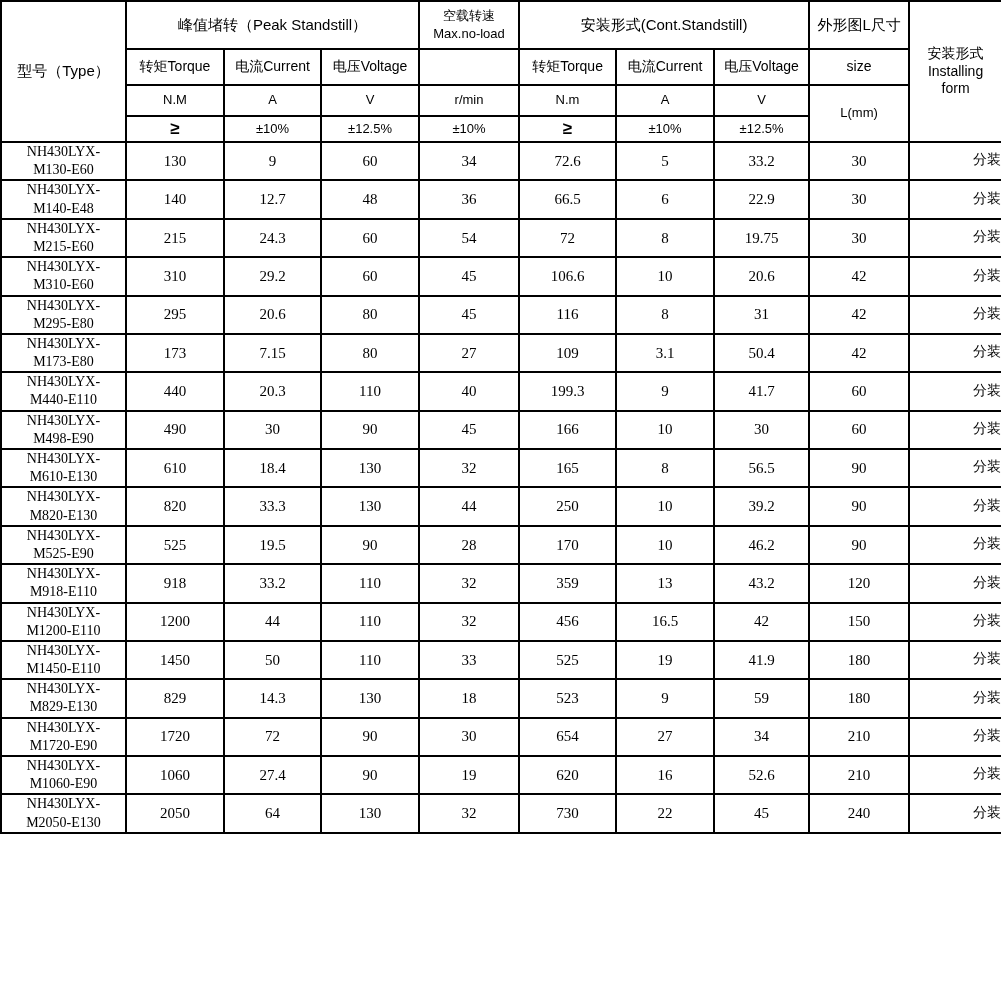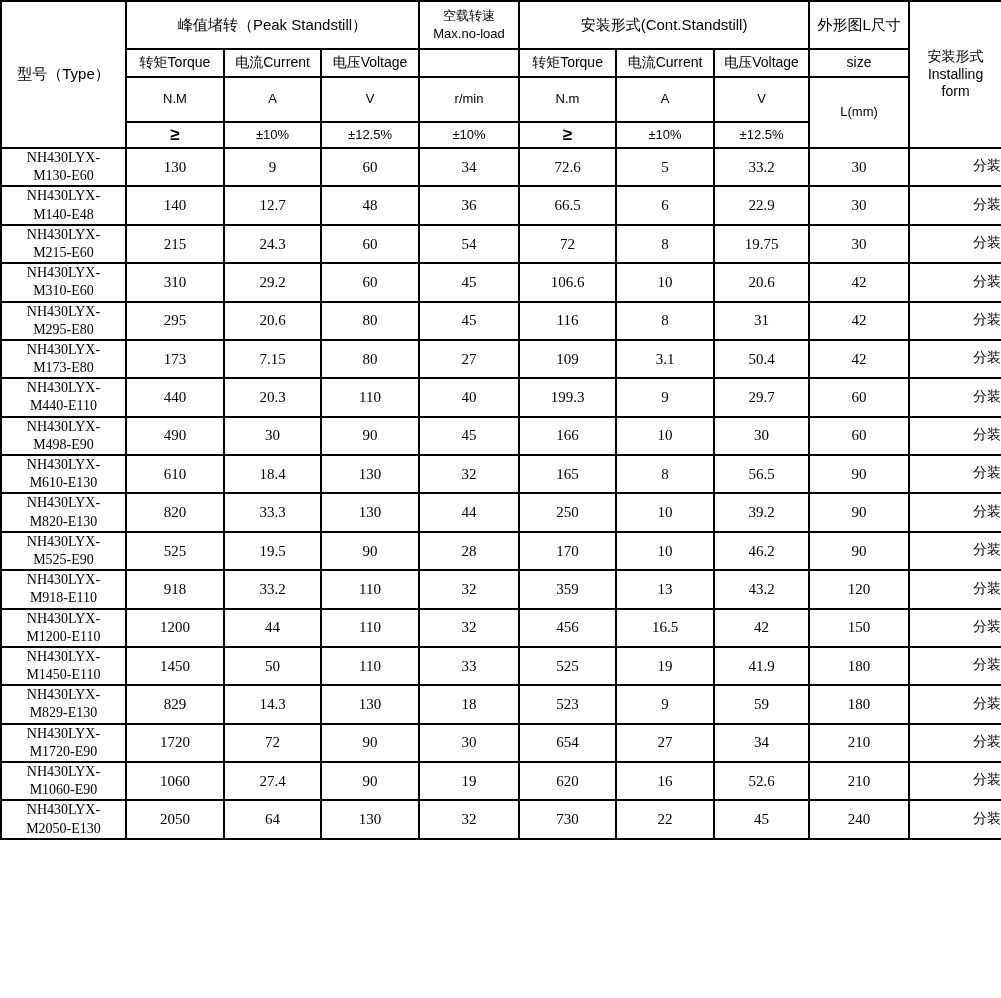--- a/index.html
+++ b/index.html
@@ -23,22 +23,22 @@
     padding: 0;
     overflow: hidden;
     line-height: 1.25;
   }
   
   thead td {
     font-family: Liberation Sans, sans-serif;
     font-size: 14px;
   }
   thead tr.h-row1 { height: 48px; }
-  thead tr.h-row2 { height: 28px; }
-  thead tr.h-row3 { height: 45px; }
+  thead tr.h-row2 { height: 36px; }
+  thead tr.h-row3 { height: 31px; }
   thead tr.h-row4 { height: 26px; }
   thead td.group-cell { font-size: 15px; }
   thead td.unit-cell, thead td.tol-cell { font-size: 13px; }
   thead td.gte-cell { font-size: 17px; font-weight: bold; }
   thead td.type-cell { font-size: 15px; }
   thead td.install-cell { font-size: 14px; }
   thead td.no-load-cell { font-size: 13px; line-height: 1.35; }
   
   tbody td {
     font-family: "Liberation Serif", "DejaVu Serif", serif;
@@ -191,21 +191,21 @@
         <td class="install-value-cell">分装</td>
       </tr>
       <tr>
         <td class="model-cell">NH430LYX-<br>M440-E110</td>
         <td>440</td>
         <td>20.3</td>
         <td>110</td>
         <td>40</td>
         <td>199.3</td>
         <td>9</td>
-        <td>29.7</td>
+        <td>41.7</td>
         <td>60</td>
         <td class="install-value-cell">分装</td>
       </tr>
       <tr>
         <td class="model-cell">NH430LYX-<br>M498-E90</td>
         <td>490</td>
         <td>30</td>
         <td>90</td>
         <td>45</td>
         <td>166</td>

